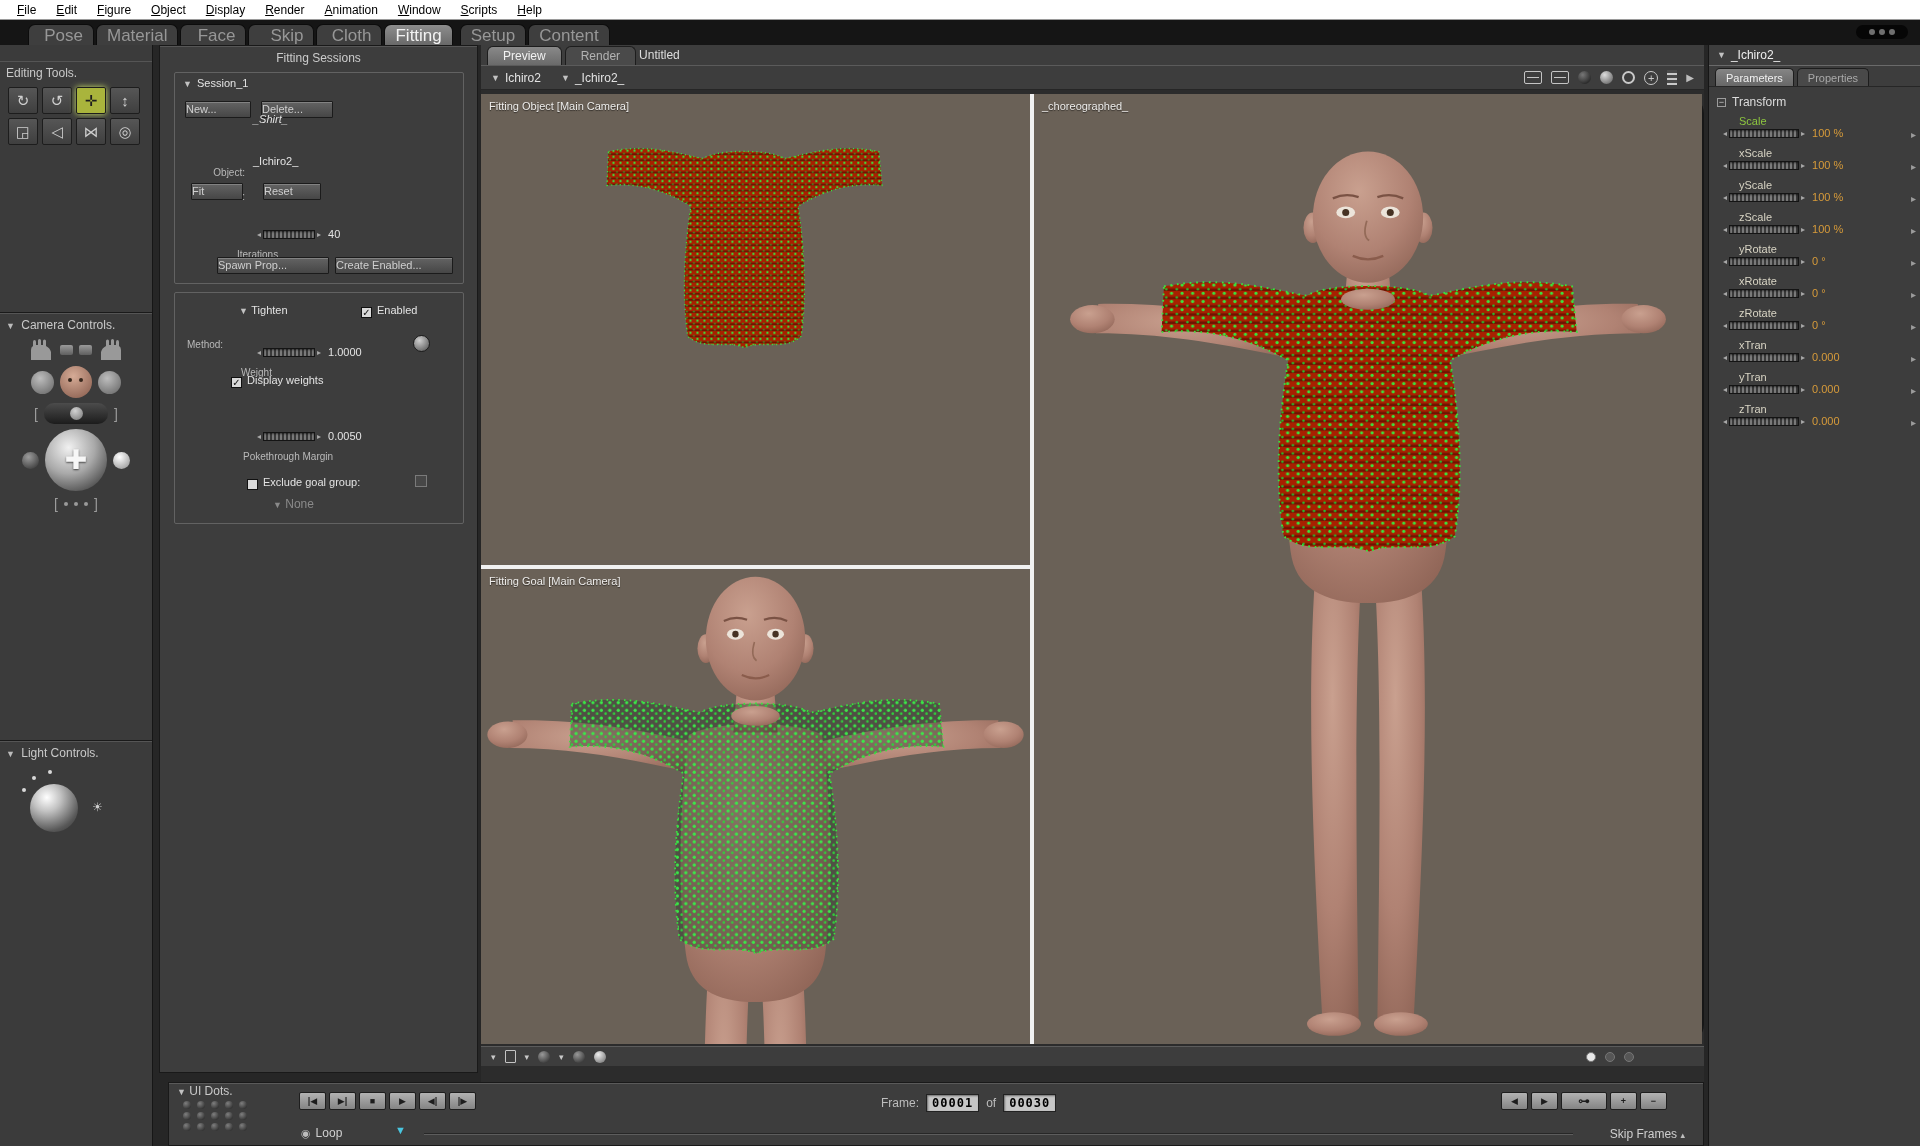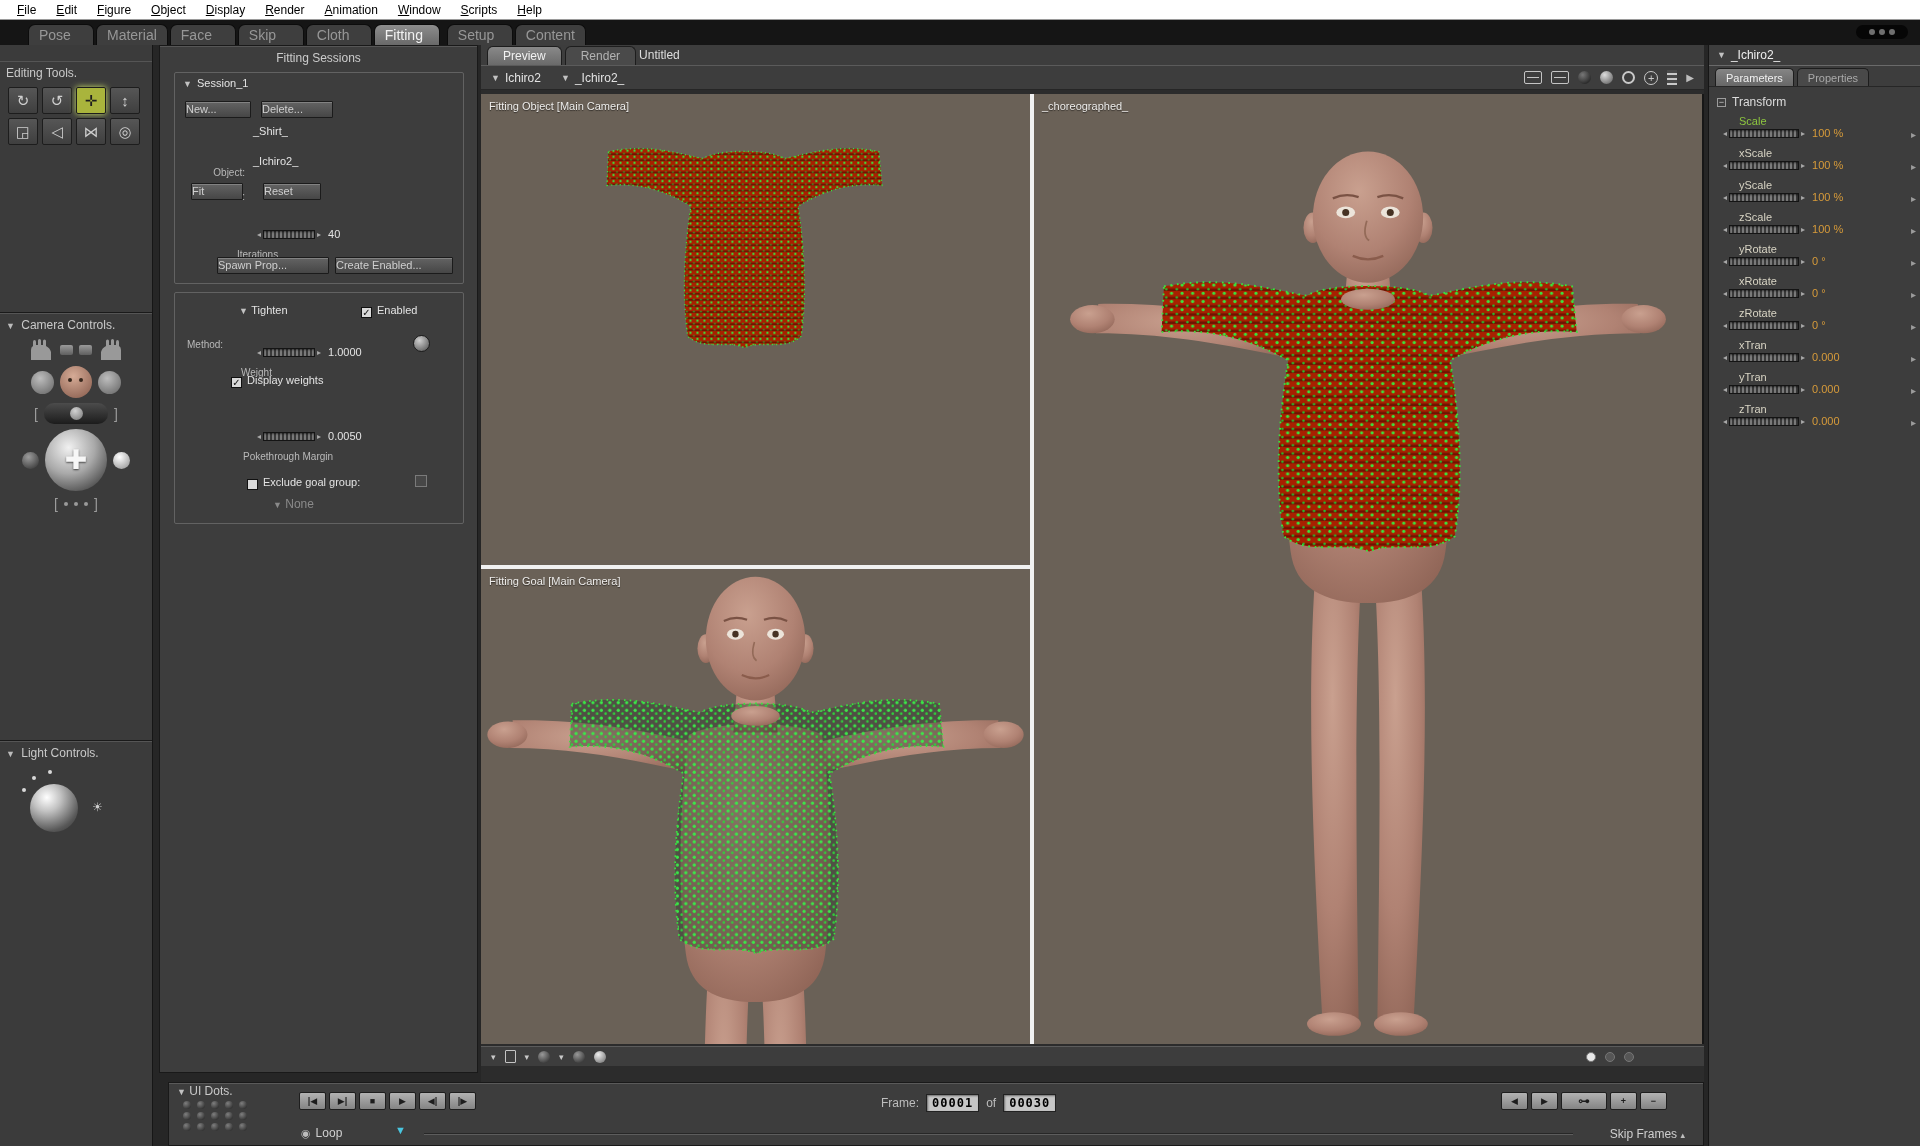--- a/index.html
+++ b/index.html
@@ -11,23 +11,23 @@
   #menubar { position:absolute; top:0; left:0; right:0; height:20px; background:#ffffff;
     border-bottom:1px solid #9a9a9a; padding-left:8px; display:flex; align-items:center; gap:2px; }
   .menu-item { display:inline-block; color:#000; font-size:12px; padding:0 9px; }
   .menu-item::first-letter { text-decoration:underline; }
 
   
   #tabrow { position:absolute; top:20px; left:0; right:0; height:25px; background:#151515;
     display:flex; align-items:flex-end; padding-left:28px; }
   #room-tabs, #secondary-tabs { display:flex; align-items:flex-end; }
   #secondary-tabs { margin-left:5px; }
-  .room-tab { min-width:66px; text-align:left; padding:0 10px; height:21px; line-height:21px;
+  .room-tab { min-width:66px; text-align:right; padding:0 10px; height:21px; line-height:21px;
     border-radius:7px 7px 0 0; background:#3e3e3e; border:1px solid #0c0c0c; border-bottom:none;
-    color:#979797; font-size:14px; margin-right:2px; }
+    color:#979797; font-size:17px; margin-right:2px; }
   .room-tab.active { background:linear-gradient(#8d8d8d,#696969); color:#f2f2f2; }
   #window-controls { position:absolute; right:12px; top:5px; width:52px; height:14px; background:#060606;
     border-radius:8px; display:flex; align-items:center; justify-content:center; gap:4px; }
   #window-controls i { width:6px; height:6px; border-radius:50%; background:#6f6f6f; }
 
   
   #left-sidebar { position:absolute; top:45px; left:0; width:153px; bottom:0; background:#3b3b3b;
     border-right:1px solid #161616; }
   .side-section { position:absolute; left:0; right:0; border-top:1px solid #1a1a1a;
     box-shadow:inset 0 1px 0 #555; }
@@ -127,21 +127,21 @@
   .vt-tray { width:18px; height:13px; border:1px solid #c4c4c4; border-radius:2px; position:relative; }
   .vt-tray::after { content:""; position:absolute; left:2px; right:2px; top:5px; height:1px; background:#c4c4c4; }
   .vt-sph { width:13px; height:13px; border-radius:50%; }
   .vt-sph.dark { background:radial-gradient(circle at 36% 30%,#777,#111); }
   .vt-sph.mid  { background:radial-gradient(circle at 36% 30%,#ddd,#555); }
   .vt-sph.ring { background:transparent; border:2px solid #c9c9c9; }
   .vt-target { width:14px; height:14px; border-radius:50%; border:1px solid #c9c9c9; color:#c9c9c9;
     font-size:11px; line-height:12px; text-align:center; }
   .vt-film { width:10px; height:15px; background:repeating-linear-gradient(0deg,#c9c9c9 0 2px,#4a4a4a 2px 5px); }
   .vt-arrow { color:#bdbdbd; font-size:10px; }
-  #viewports { position:absolute; top:49px; left:0; width:1223px; height:950px; background:#171717; }
+  #viewports { position:absolute; top:49px; left:0; width:1223px; height:950px; background:#171717;border-radius:20px; }
   .viewport { position:absolute; background:#6a6157; overflow:hidden; }
   #vp-object { left:0; top:0; width:549px; height:471px; }
   #vp-goal   { left:0; top:475px; width:549px; height:475px; }
   #vp-main   { left:553px; top:0; width:668px; height:950px; }
   #div-v { position:absolute; left:549px; top:0; width:4px; height:950px; background:#f1f1f1; }
   #div-h { position:absolute; left:0; top:471px; width:549px; height:4px; background:#f1f1f1; }
   .vp-label { position:absolute; top:6px; left:8px; color:#edecea; font-size:11px;
     text-shadow:0 1px 1px rgba(0,0,0,.55); }
   .vp-svg { position:absolute; left:0; top:0; width:100%; height:100%; }
   #object-shirt-svg { position:absolute; left:115px; top:42px; width:300px; height:222px; }
@@ -374,21 +374,21 @@
 
   <div id="fitting-panel">
     <div class="fp-title">Fitting Sessions</div>
 
     <div class="group-box" id="session-box">
       <span class="abs tri" style="left:8px; top:6px;">▼</span>
       <span class="abs val" style="left:22px; top:4px;">Session_1</span>
       <button class="btn" style="left:10px; top:28px; width:66px;">New...</button>
       <button class="btn" style="left:86px; top:28px; width:72px;">Delete...</button>
       <span class="abs lbl" style="left:8px; top:58px; width:62px; text-align:right;">Object:</span>
-      <span class="abs val" style="left:78px; top:52px;">_Shirt_</span>
+      <span class="abs val" style="left:78px; top:40px;font-style:italic;">_Shirt_</span>
       <span class="abs lbl" style="left:8px; top:82px; width:62px; text-align:right;">Goal:</span>
       <span class="abs val" style="left:78px; top:82px;">_Ichiro2_</span>
       <button class="btn" style="left:16px; top:110px; width:52px;">Fit</button>
       <button class="btn" style="left:88px; top:110px; width:58px;">Reset</button>
       <span class="abs lbl" style="left:62px; top:140px;">Iterations</span>
       <div class="slider" style="left:82px; top:155px;">
         <span class="sarr">◂</span>
         <span class="track"></span>
         <span class="sarr">▸</span>
         <span class="sval">40</span>

